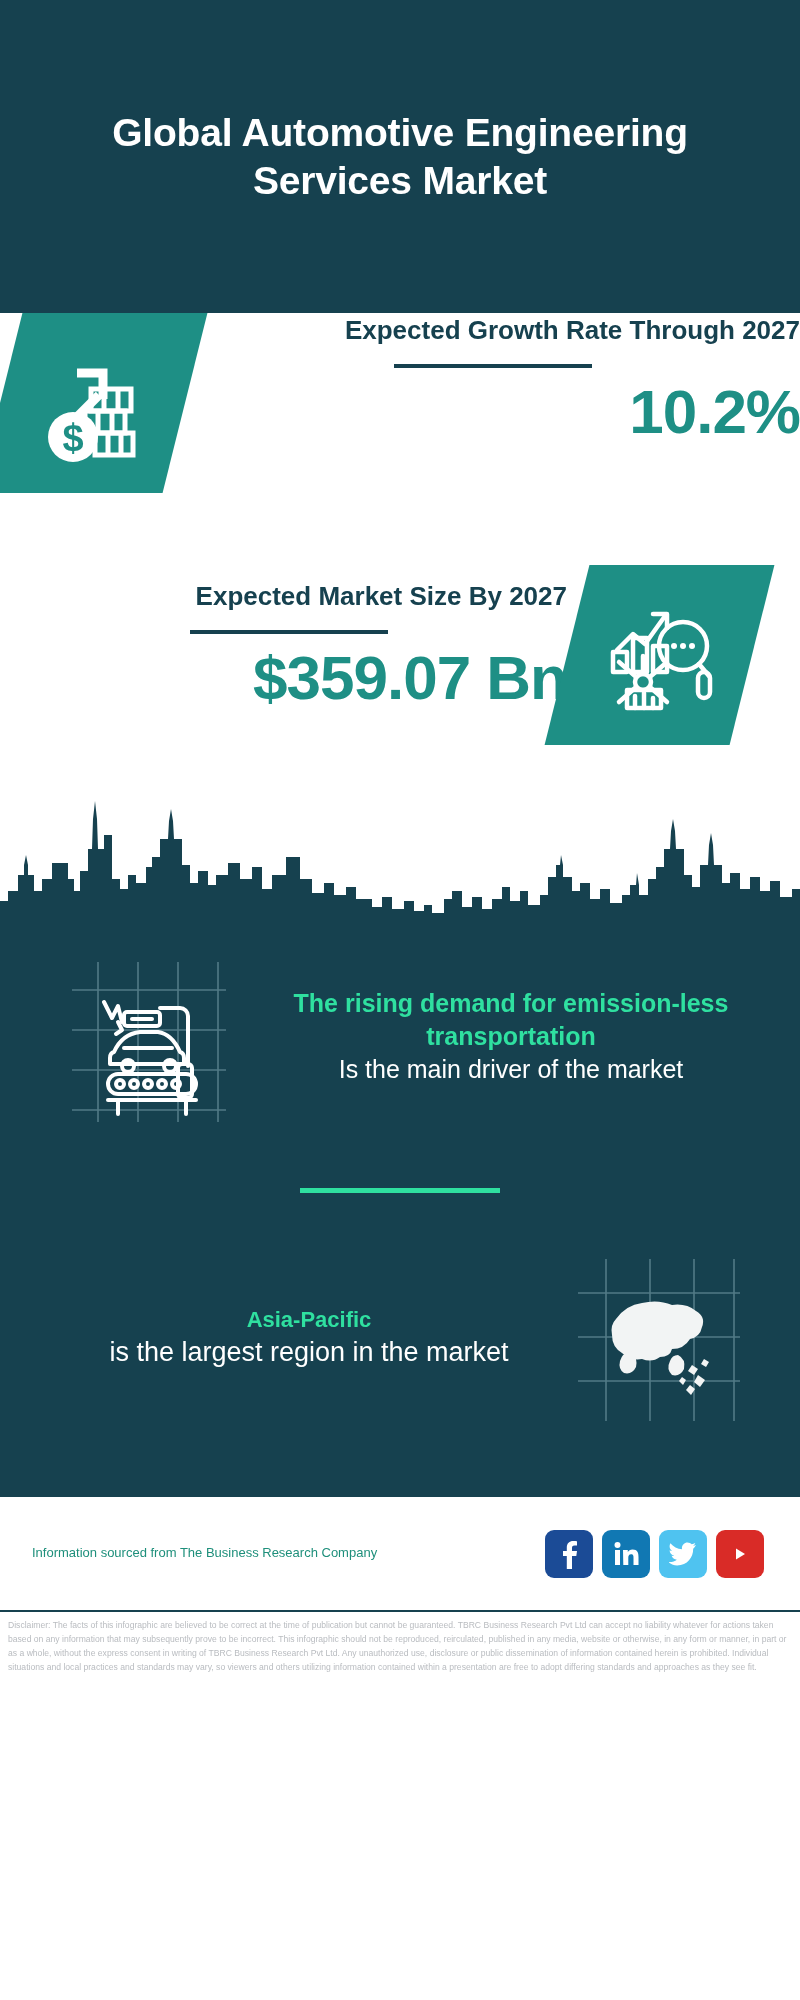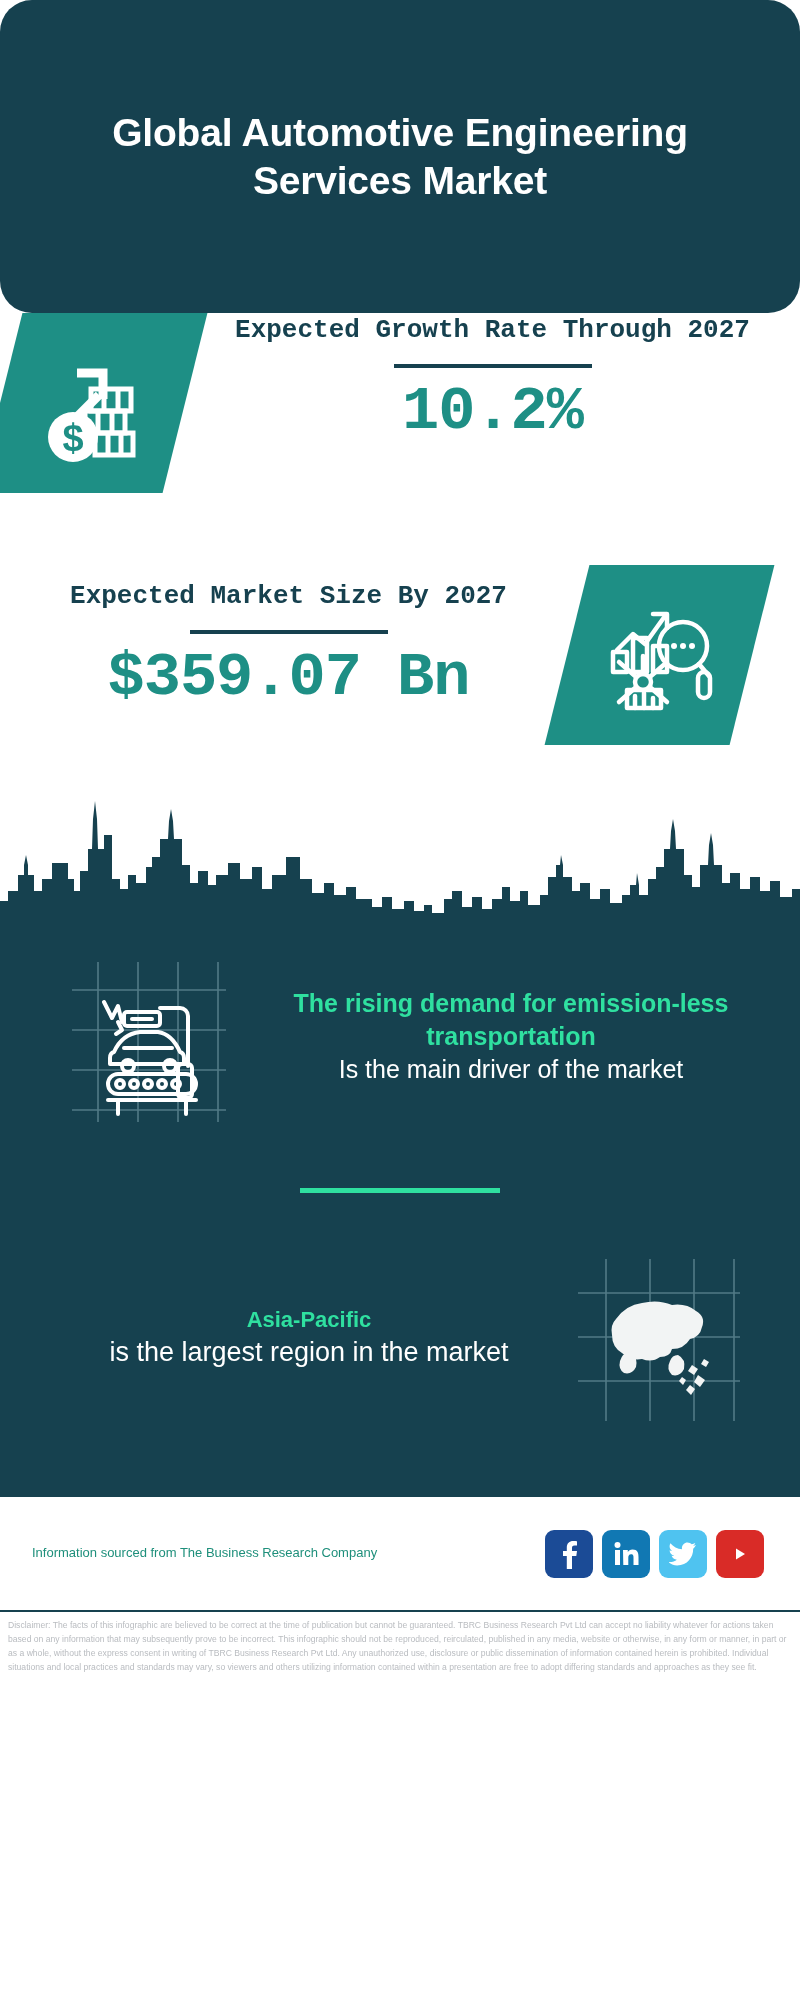--- a/index.html
+++ b/index.html
@@ -12,21 +12,20 @@
   }
 
   
   .header {
     height:313px;
     background:#16414F;
     display:flex;
     align-items:center;
     justify-content:center;
     padding:12px 90px;
-    border-radius:32px;
   }
   .header h1 {
     color:#ffffff;
     font-size:39px;
     font-weight:bold;
     line-height:1.22;
     text-align:center;
     letter-spacing:-0.2px;
   }
 
@@ -37,21 +36,21 @@
 
   .badge {
     width:185px; height:180px;
     background:#1E8F85;
     transform:skewX(-14deg);
     display:flex; align-items:center; justify-content:center;
     flex:0 0 auto;
   }
   .badge > svg { transform:skewX(14deg); }
 
-  .stat-text { flex:1; text-align:center;font-family:Liberation Mono, monospace; }
+  .stat-text { flex:1; text-align:right; }
   .stat-label {
     color:#16414F;
     font-size:26px;
     font-weight:bold;
     line-height:1.35;
   }
   .rule {
     width:198px; height:4px;
     background:#16414F;
     margin:16px auto 10px auto;

